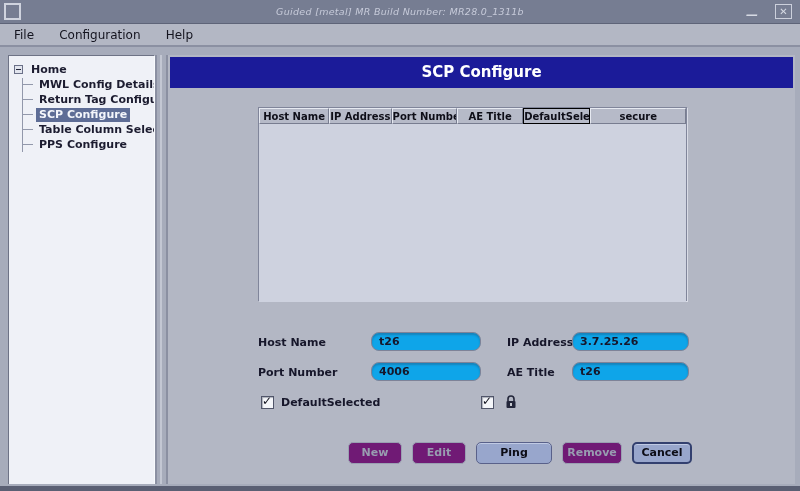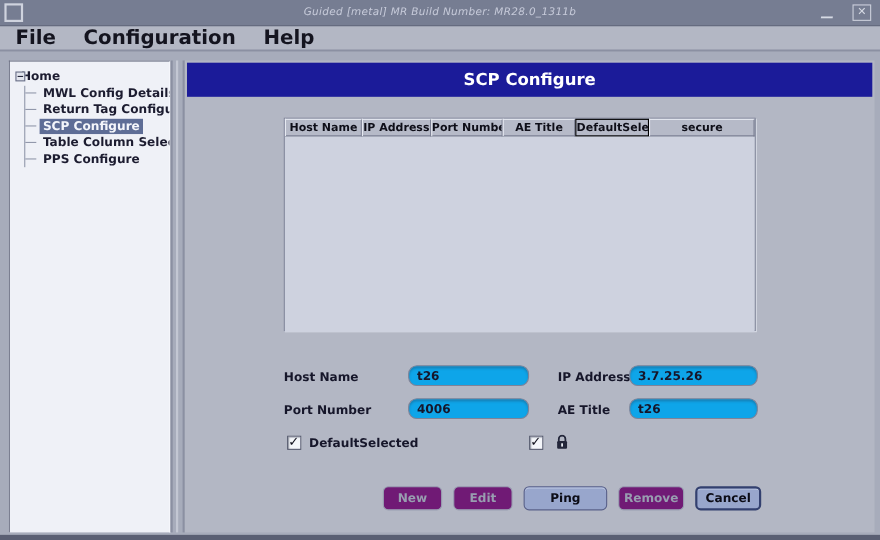--- a/index.html
+++ b/index.html
@@ -17,34 +17,34 @@
     text-align:center; line-height:24px; font-size:9.5px; color:#c7cbda; letter-spacing:.3px; }
   .win-min { position:absolute; right:40px; top:1px; width:16px; height:20px;
     color:#d6dae4; font-size:12px; font-weight:bold; text-align:center; line-height:28px; cursor:default; }
   .win-close { position:absolute; right:8px; top:4px; width:17px; height:15px;
     border:1px solid #ccd0dc; color:#d6dae4; font-size:10px; font-weight:bold;
     text-align:center; line-height:13px; cursor:default; }
 
   
   .menubar { position:absolute; top:24px; left:0; right:0; height:23px;
     background:#b3b7c4; border-bottom:2px solid #8b90a2; padding-left:4px; }
-  .menu-item { display:inline-block; padding:0 10px; font-size:18px; font-weight:bold;
+  .menu-item { display:inline-block; padding:0 10px; font-size:12px; font-weight:normal;
     color:#14141f; line-height:21px; cursor:default; }
 
   
   .body { position:absolute; top:47px; left:0; right:0; bottom:0; background:#a7acbb; }
   .app { border-bottom:5px solid #5a5f73; }
 
   
   .sidebar { position:absolute; left:8px; top:8px; width:147px; bottom:2px;
     background:#eff1f7; border-top:1px solid #6e7386; border-left:1px solid #6e7386;
     border-right:1px solid #f8fafd; }
   .tree { position:relative; padding-top:6px; font-size:11px; font-weight:bold; color:#1c1c30; }
   .tree-vline { position:absolute; left:13px; top:22px; width:0; height:74px; border-left:1px solid #9298ab; }
-  .tree-root { position:relative; height:15px; line-height:15px; padding-left:10px; white-space:nowrap; }
+  .tree-root { position:relative; height:15px; line-height:15px; padding-left:22px; white-space:nowrap; }
   .expander { position:absolute; left:5px; top:3px; width:9px; height:9px;
     border:1px solid #6a7088; background:#e2e5ee; }
   .expander::after { content:""; position:absolute; left:1px; right:1px; top:3px; border-top:1px solid #23263a; }
   .tree-item { position:relative; height:15px; line-height:15px; padding-left:27px; white-space:nowrap; overflow:hidden; }
   .tree-item::before { content:""; position:absolute; left:14px; top:7px; width:10px; border-top:1px solid #9298ab; }
   .tree-item .lbl { display:inline-block; padding:0 3px; line-height:14px; }
   .tree-item.selected .lbl { background:#5e6d96; color:#f4f6fb; }
 
   
   .divider { position:absolute; left:155px; top:8px; width:13px; bottom:2px; background:#a7acbb;

